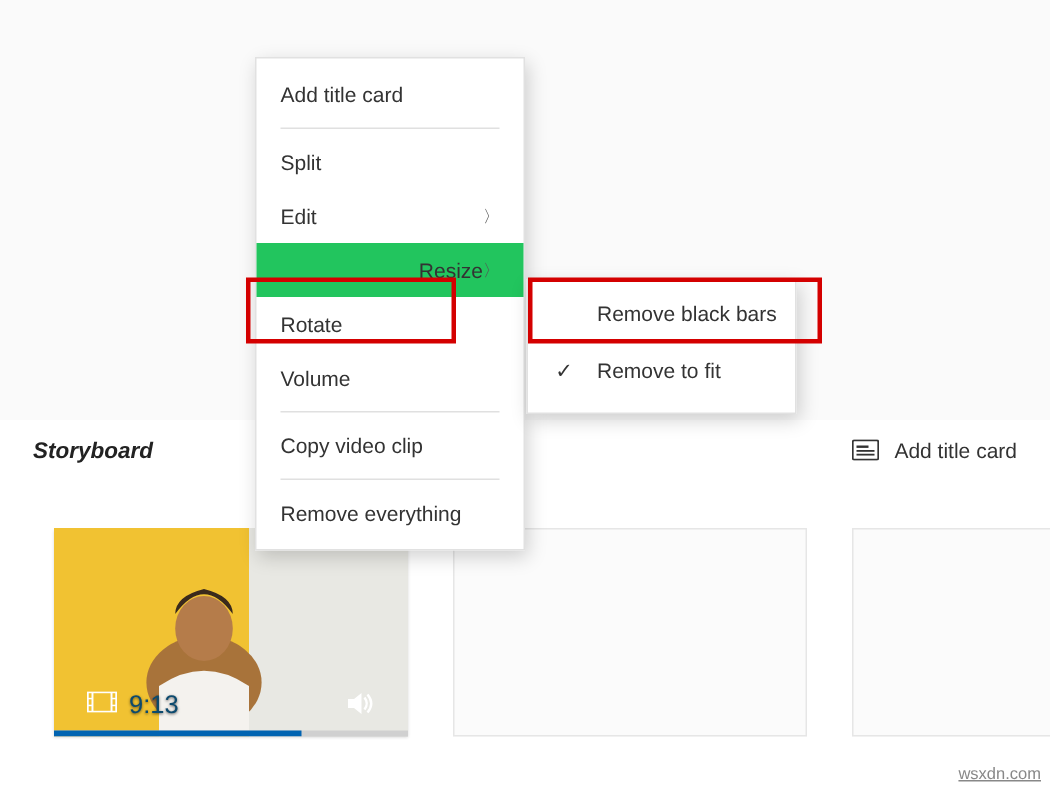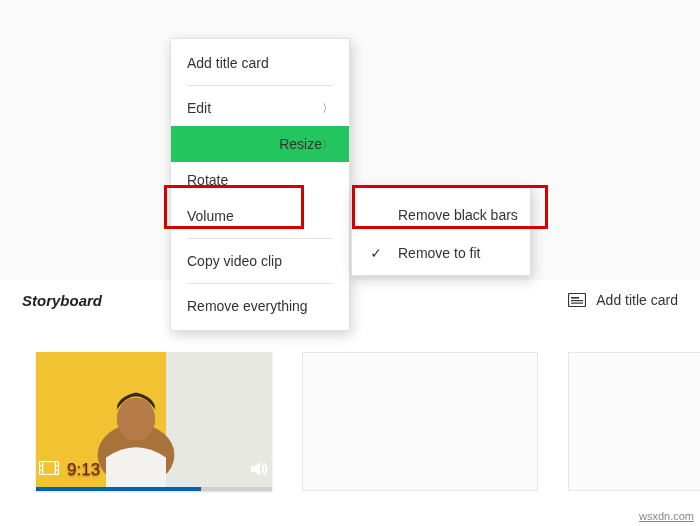--- a/index.html
+++ b/index.html
@@ -60,22 +60,22 @@
     position: absolute;
     left: 40px; bottom: 0;
     width: 120px; height: 120px;
   }
   .clip-overlay-bottom {
     position: absolute;
     left: 0; right:0; bottom: 4px; height: 34px;
     display: flex;
     align-items: center;
     justify-content: space-between;
-    padding: 0 3px;
-    color: #7f1d1d;
+    padding: 0 22px;
+    color: #0c4a6e;
     text-shadow: 0 1px 2px rgba(0,0,0,0.6);
   }
   .clip-time { display: flex; align-items: center; gap: 8px; font-size: 17px; }
   .clip-progress {
     position: absolute;
     left: 0; right: 0; bottom: 0; height: 4px;
     background: #d0d0d0;
   }
   .clip-progress-fill {
     position: absolute; left: 0; top: 0; bottom: 0;
@@ -107,21 +107,21 @@
     padding: 8px 16px;
     height: 36px;
     cursor: pointer;
   }
   .menu-item.hover { background: #22c55e; justify-content: flex-end; }
   .menu-sep { height: 1px; background: #e0e0e0; margin: 4px 16px; }
   .chev { font-size: 11px; color: #555; }
   .submenu { left: 351px; top: 186px; width: 180px; }
   .sub-item {
     display: flex;
-    align-items: flex-end;
+    align-items: flex-start;
     gap: 14px;
     padding: 8px 12px 8px 16px;
     height: 38px;
     cursor: pointer;
   }
   .sub-check { width: 16px; text-align: center; color: #333; }
   .redbox {
     position: absolute;
     border: 3px solid #d40000;
     pointer-events: none;
@@ -195,20 +195,23 @@
 
   <div class="slot slot2"></div>
   <div class="slot slot3"></div>
 
   <div class="menu menu1">
     <div class="menu-item">
       <span>Add title card</span>
     </div>
     <div class="menu-sep"></div>
     <div class="menu-item">
+      <span>Split</span>
+    </div>
+    <div class="menu-item">
       <span>Edit</span>
       <span class="chev">〉</span>
     </div>
     <div class="menu-item hover">
       <span>Resize</span>
       <span class="chev">〉</span>
     </div>
     <div class="menu-item">
       <span>Rotate</span>
     </div>

